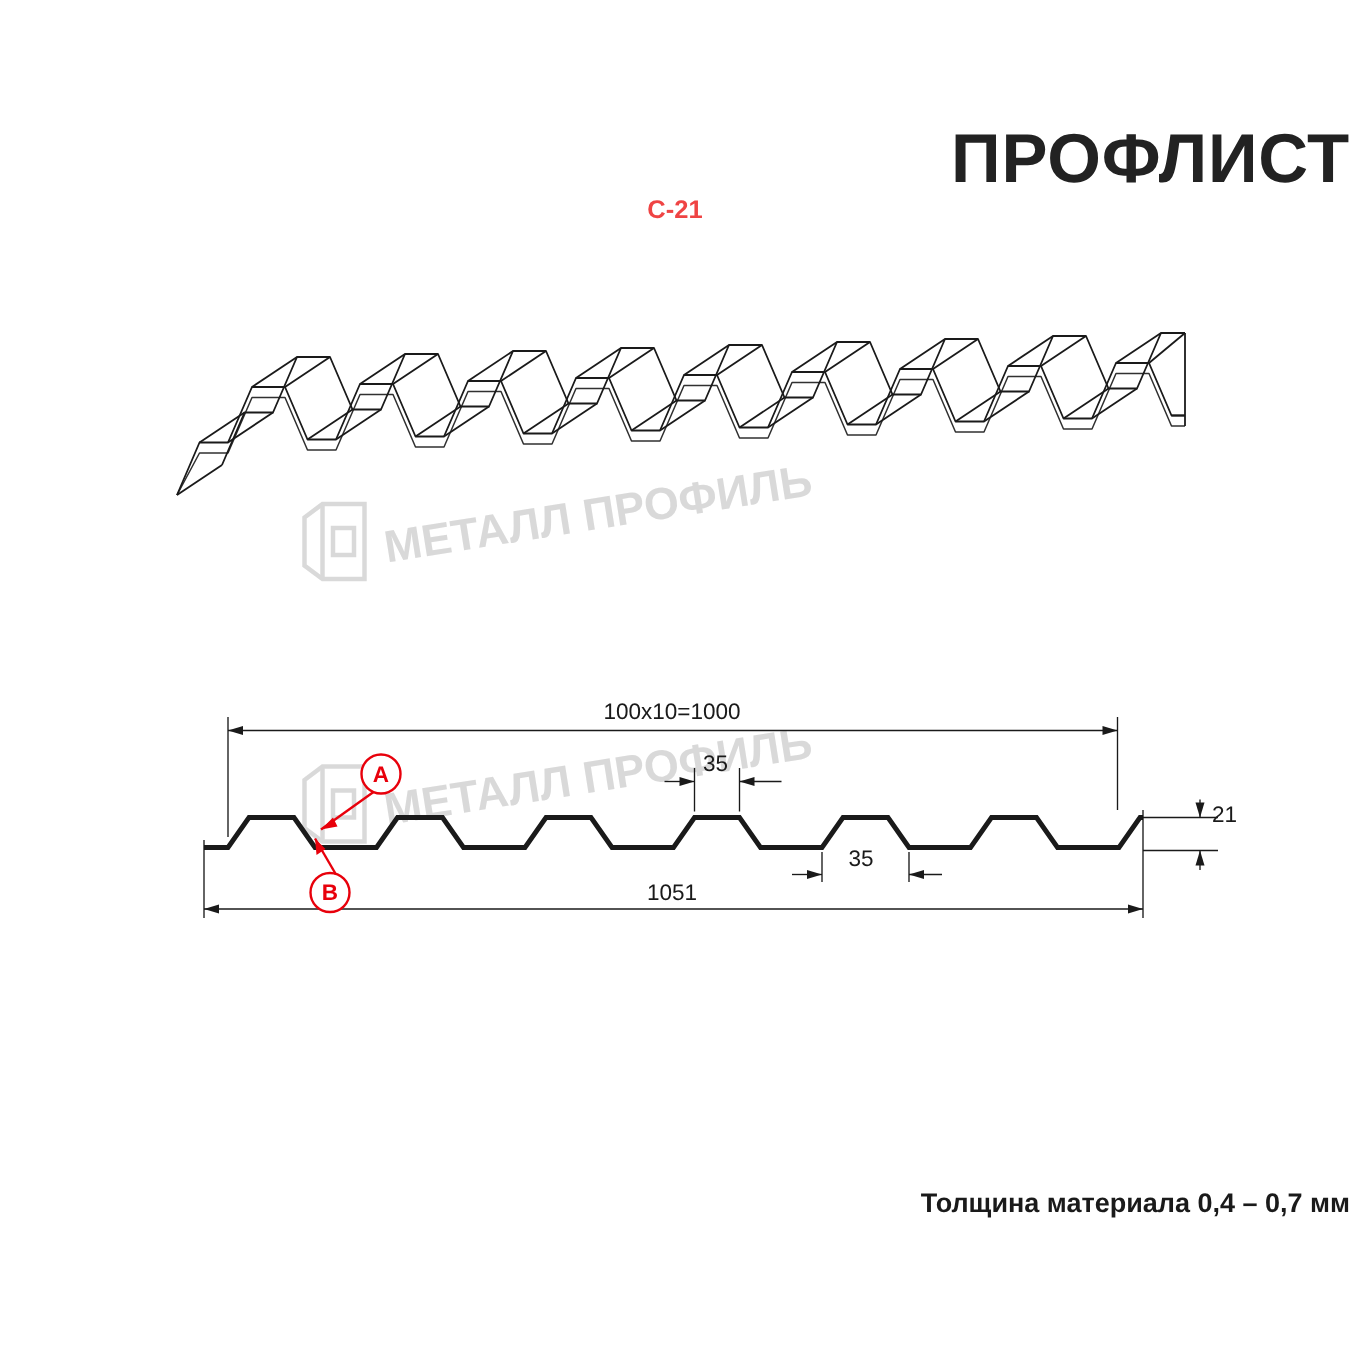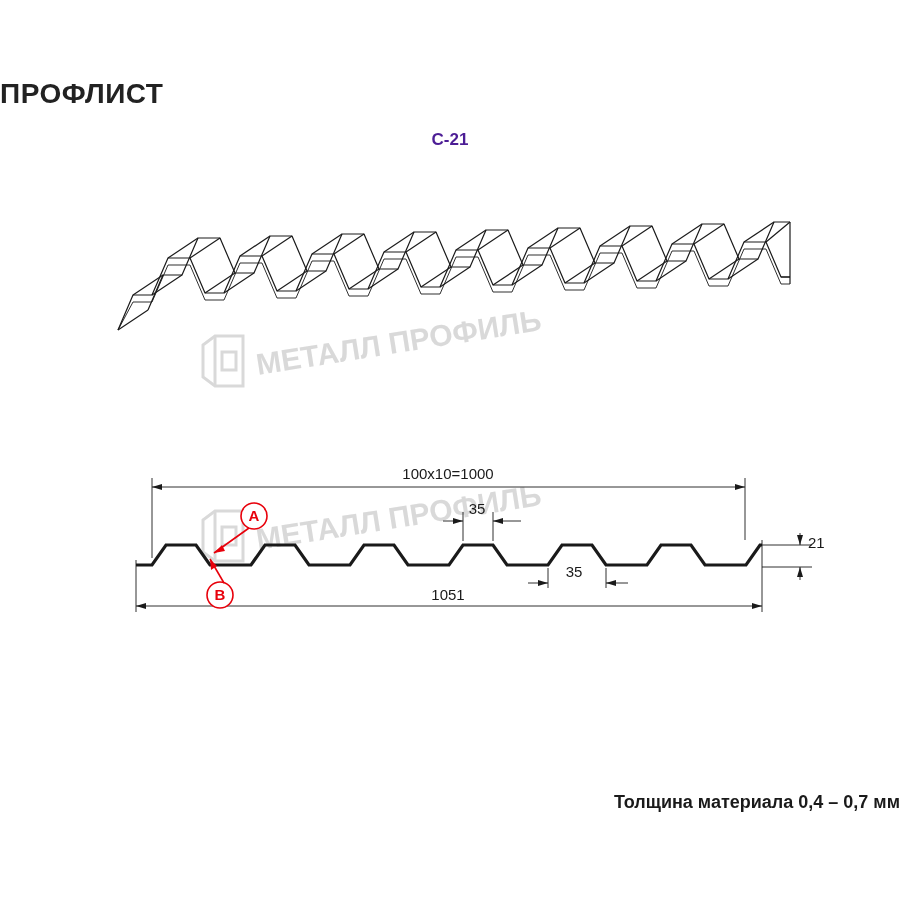--- a/index.html
+++ b/index.html
@@ -18,35 +18,35 @@
   .page {
     position: relative;
     width: 900px;
     height: 900px;
   }
   .title {
     position: absolute;
     top: 78px;
     left: 0;
     width: 900px;
-    text-align: left;
-    font-size: 28px;
+    text-align: right;
+    font-size: 46px;
     font-weight: bold;
     letter-spacing: 0.5px;
     color: #222222;
   }
   .subtitle {
     position: absolute;
     top: 130px;
     left: 0;
     width: 900px;
     text-align: center;
     font-size: 17px;
     font-weight: bold;
-    color: #4c1d95;
+    color: #ef4444;
   }
   .footer-note {
     position: absolute;
     top: 792px;
     left: 0;
     width: 900px;
     text-align: right;
     font-size: 18px;
     font-weight: bold;
     color: #1a1a1a;

